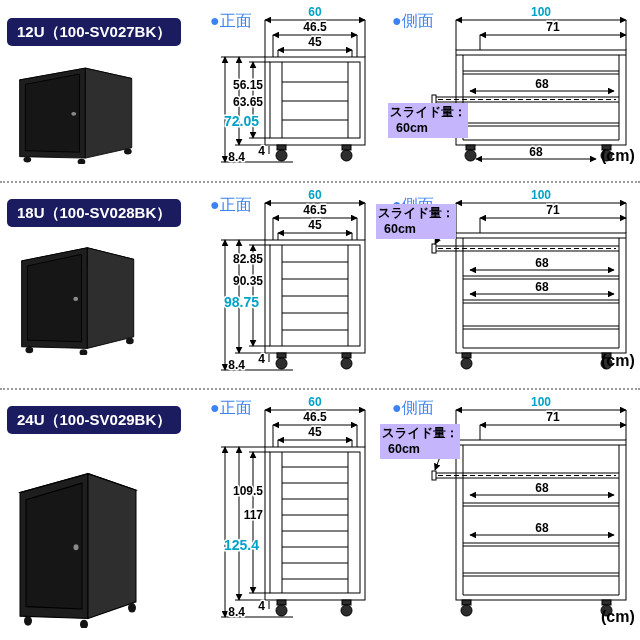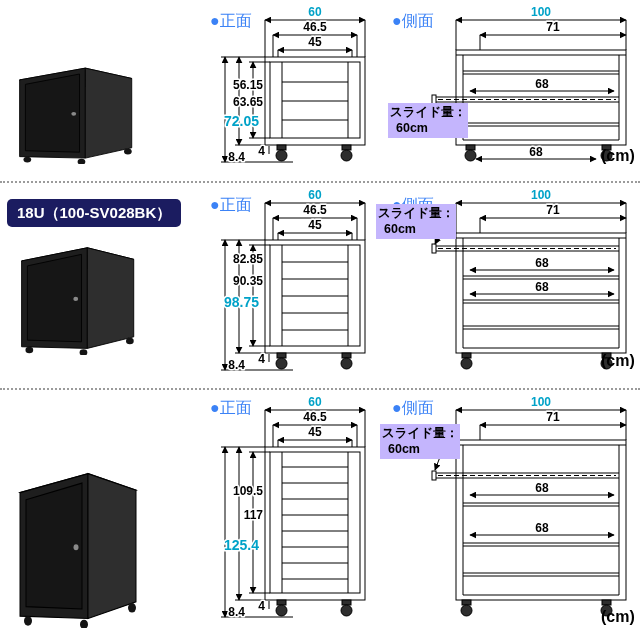--- a/index.html
+++ b/index.html
@@ -24,20 +24,21 @@
   .unit-note{position:absolute;font-size:16px;color:#000;font-weight:bold}
   .photo{position:absolute}
   .photo polygon{stroke:#000;stroke-width:1}
 </style>
 </head>
 <body>
 
 <div class="page">
 
   <section class="row sep" id="row1">
+    <div class="badge" style="top:18px">12U（100-SV027BK）</div>
 
     <svg class="photo" style="left:8px;top:46px;width:145px;height:118px" viewBox="0 0 150 160" preserveAspectRatio="none">
       <g>
         <polygon points="12,46 80,30 128,44 60,60" fill="#404040"></polygon>
         <polygon points="62,44 86,38 100,42 76,48" fill="#262626" stroke="none"></polygon>
         <polygon points="12,46 80,30 80,152 12,150" fill="#1e1e1e"></polygon>
         <polygon points="80,30 128,44 128,138 80,152" fill="#2e2e2e"></polygon>
         <polygon points="18,52 74,38 74,144 18,142" fill="#161616" stroke="#333"></polygon>
         <circle cx="68" cy="92" r="2.5" fill="#8a8a8a" stroke="none"></circle>
         <circle cx="20" cy="154" r="4" fill="#141414"></circle>
@@ -252,20 +253,21 @@
     </svg>
 
     <div class="slide-note" style="left:376px;top:21px">
       <div>スライド量：</div>
       <div class="slide-val">60cm</div>
     </div>
     <div class="unit-note" style="left:601px;top:169px">(cm)</div>
   </section>
 
   <section class="row" id="row3">
+    <div class="badge" style="top:16px">24U（100-SV029BK）</div>
 
     <svg class="photo" style="left:8px;top:48px;width:150px;height:190px" viewBox="0 0 150 160" preserveAspectRatio="none">
       <g>
         <polygon points="12,46 80,30 128,44 60,60" fill="#404040"></polygon>
         <polygon points="62,44 86,38 100,42 76,48" fill="#262626" stroke="none"></polygon>
         <polygon points="12,46 80,30 80,152 12,150" fill="#1e1e1e"></polygon>
         <polygon points="80,30 128,44 128,138 80,152" fill="#2e2e2e"></polygon>
         <polygon points="18,52 74,38 74,144 18,142" fill="#161616" stroke="#333"></polygon>
         <circle cx="68" cy="92" r="2.5" fill="#8a8a8a" stroke="none"></circle>
         <circle cx="20" cy="154" r="4" fill="#141414"></circle>

